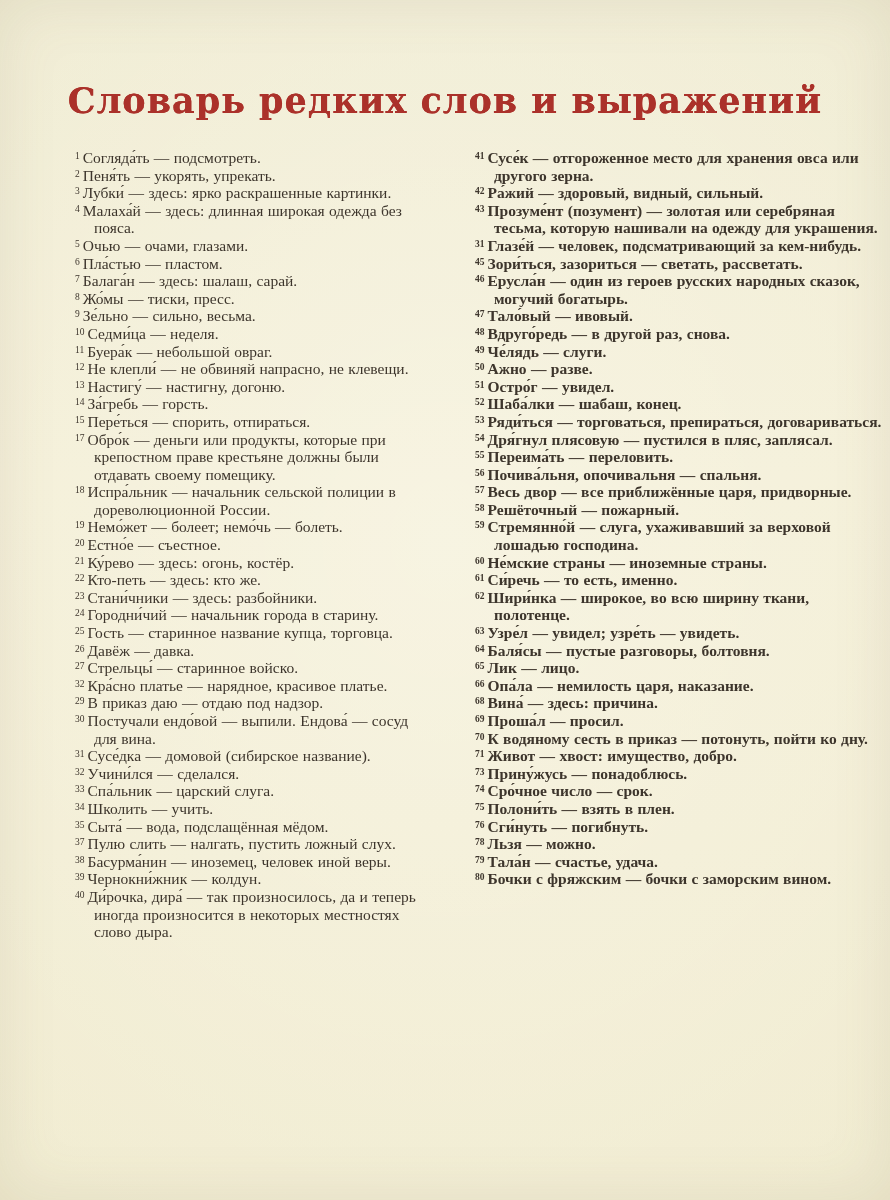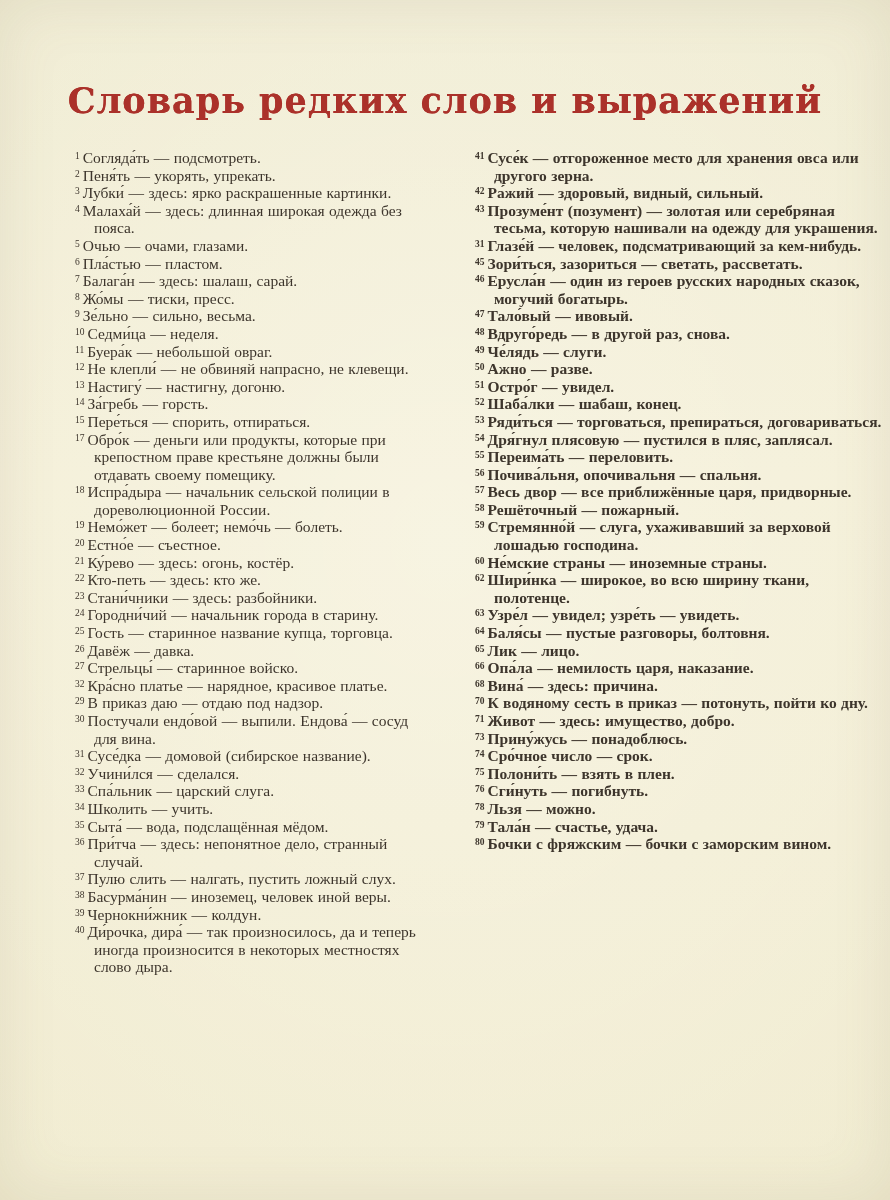--- a/index.html
+++ b/index.html
@@ -81,39 +81,38 @@
         <p class="entry"><sup>7</sup><span>Балага́н — здесь: шалаш, сарай.</span></p>
         <p class="entry"><sup>8</sup><span>Жо́мы — тиски, пресс.</span></p>
         <p class="entry"><sup>9</sup><span>Зе́льно — сильно, весьма.</span></p>
         <p class="entry"><sup>10</sup><span>Седми́ца — неделя.</span></p>
         <p class="entry"><sup>11</sup><span>Буера́к — небольшой овраг.</span></p>
         <p class="entry"><sup>12</sup><span>Не клепли́ — не обвиняй напрасно, не клевещи.</span></p>
         <p class="entry"><sup>13</sup><span>Настигу́ — настигну, догоню.</span></p>
         <p class="entry"><sup>14</sup><span>За́гребь — горсть.</span></p>
         <p class="entry"><sup>15</sup><span>Пере́ться — спорить, отпираться.</span></p>
         <p class="entry"><sup>17</sup><span>Обро́к — деньги или продукты, которые при крепостном праве крестьяне должны были отдавать своему помещику.</span></p>
-        <p class="entry"><sup>18</sup><span>Испра́дыра — начальник сельской полиции в дореволюционной России.</span></p>
+        <p class="entry"><sup>18</sup><span>Испра́льник — начальник сельской полиции в дореволюционной России.</span></p>
         <p class="entry"><sup>19</sup><span>Немо́жет — болеет; немо́чь — болеть.</span></p>
         <p class="entry"><sup>20</sup><span>Естно́е — съестное.</span></p>
         <p class="entry"><sup>21</sup><span>Ку́рево — здесь: огонь, костёр.</span></p>
         <p class="entry"><sup>22</sup><span>Кто-петь — здесь: кто же.</span></p>
         <p class="entry"><sup>23</sup><span>Стани́чники — здесь: разбойники.</span></p>
         <p class="entry"><sup>24</sup><span>Городни́чий — начальник города в старину.</span></p>
         <p class="entry"><sup>25</sup><span>Гость — старинное название купца, торговца.</span></p>
         <p class="entry"><sup>26</sup><span>Давёж — давка.</span></p>
         <p class="entry"><sup>27</sup><span>Стрельцы́ — старинное войско.</span></p>
         <p class="entry"><sup>32</sup><span>Кра́сно платье — нарядное, красивое платье.</span></p>
         <p class="entry"><sup>29</sup><span>В приказ даю — отдаю под надзор.</span></p>
         <p class="entry"><sup>30</sup><span>Постучали ендо́вой — выпили. Ендова́ — сосуд для вина.</span></p>
         <p class="entry"><sup>31</sup><span>Сусе́дка — домовой (сибирское название).</span></p>
         <p class="entry"><sup>32</sup><span>Учини́лся — сделался.</span></p>
         <p class="entry"><sup>33</sup><span>Спа́льник — царский слуга.</span></p>
         <p class="entry"><sup>34</sup><span>Школить — учить.</span></p>
         <p class="entry"><sup>35</sup><span>Сыта́ — вода, подслащённая мёдом.</span></p>
-        <p class="entry"><sup>36</sup><span>При́тча — здесь: непонятное дело, странный случай.</span></p>
         <p class="entry"><sup>37</sup><span>Пулю слить — налгать, пустить ложный слух.</span></p>
         <p class="entry"><sup>38</sup><span>Басурма́нин — иноземец, человек иной веры.</span></p>
         <p class="entry"><sup>39</sup><span>Чернокни́жник — колдун.</span></p>
         <p class="entry"><sup>40</sup><span>Ди́рочка, дира́ — так произносилось, да и теперь иногда произносится в некоторых местностях слово дыра.</span></p>
       </div>
     <div class="column right">
         <p class="entry"><sup>41</sup><span>Сусе́к — отгороженное место для хранения овса или другого зерна.</span></p>
         <p class="entry"><sup>42</sup><span>Ра́жий — здоровый, видный, сильный.</span></p>
         <p class="entry"><sup>43</sup><span>Прозуме́нт (позумент) — золотая или серебряная тесьма, которую нашивали на одежду для украшения.</span></p>
         <p class="entry"><sup>31</sup><span>Глазе́й — человек, подсматривающий за кем-нибудь.</span></p>
@@ -126,28 +125,30 @@
         <p class="entry"><sup>51</sup><span>Остро́г — увидел.</span></p>
         <p class="entry"><sup>52</sup><span>Шаба́лки — шабаш, конец.</span></p>
         <p class="entry"><sup>53</sup><span>Ряди́ться — торговаться, препираться, договариваться.</span></p>
         <p class="entry"><sup>54</sup><span>Дря́гнул плясовую — пустился в пляс, заплясал.</span></p>
         <p class="entry"><sup>55</sup><span>Переима́ть — переловить.</span></p>
         <p class="entry"><sup>56</sup><span>Почива́льня, опочивальня — спальня.</span></p>
         <p class="entry"><sup>57</sup><span>Весь двор — все приближённые царя, придворные.</span></p>
         <p class="entry"><sup>58</sup><span>Решёточный — пожарный.</span></p>
         <p class="entry"><sup>59</sup><span>Стремянно́й — слуга, ухаживавший за верховой лошадью господина.</span></p>
         <p class="entry"><sup>60</sup><span>Не́мские страны — иноземные страны.</span></p>
+        <p class="entry"><sup>61</sup><span>Си́речь — то есть, именно.</span></p>
         <p class="entry"><sup>62</sup><span>Шири́нка — широкое, во всю ширину ткани, полотенце.</span></p>
         <p class="entry"><sup>63</sup><span>Узре́л — увидел; узре́ть — увидеть.</span></p>
         <p class="entry"><sup>64</sup><span>Баля́сы — пустые разговоры, болтовня.</span></p>
         <p class="entry"><sup>65</sup><span>Лик — лицо.</span></p>
         <p class="entry"><sup>66</sup><span>Опа́ла — немилость царя, наказание.</span></p>
         <p class="entry"><sup>68</sup><span>Вина́ — здесь: причина.</span></p>
+        <p class="entry"><sup>69</sup><span>Проша́л — просил.</span></p>
         <p class="entry"><sup>70</sup><span>К водяному сесть в приказ — потонуть, пойти ко дну.</span></p>
-        <p class="entry"><sup>71</sup><span>Живот — здесь: имущество, добро.</span></p>
+        <p class="entry"><sup>71</sup><span>Живот — хвост: имущество, добро.</span></p>
         <p class="entry"><sup>73</sup><span>Прину́жусь — понадоблюсь.</span></p>
         <p class="entry"><sup>74</sup><span>Сро́чное число — срок.</span></p>
         <p class="entry"><sup>75</sup><span>Полони́ть — взять в плен.</span></p>
         <p class="entry"><sup>76</sup><span>Сги́нуть — погибнуть.</span></p>
         <p class="entry"><sup>78</sup><span>Льзя — можно.</span></p>
         <p class="entry"><sup>79</sup><span>Тала́н — счастье, удача.</span></p>
         <p class="entry"><sup>80</sup><span>Бочки с фряжским — бочки с заморским вином.</span></p>
       </div>
   </div>
 </div>

